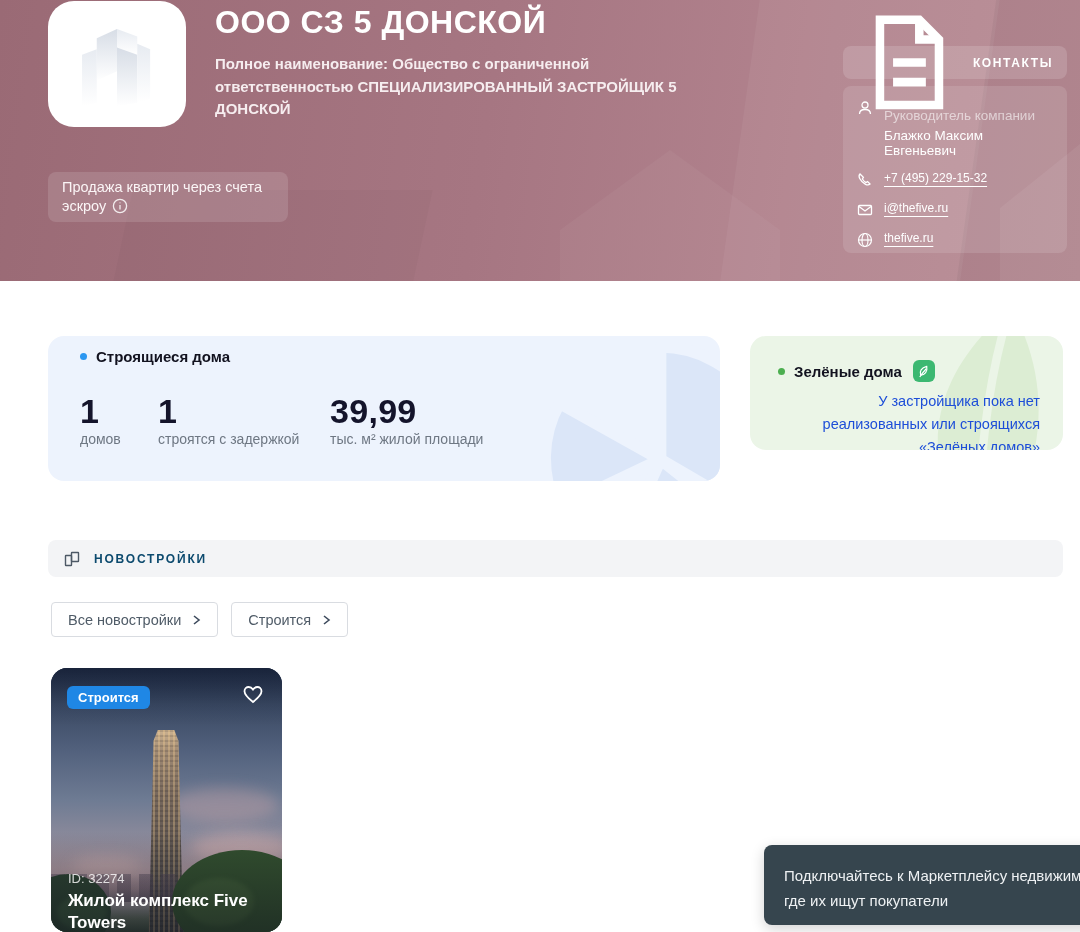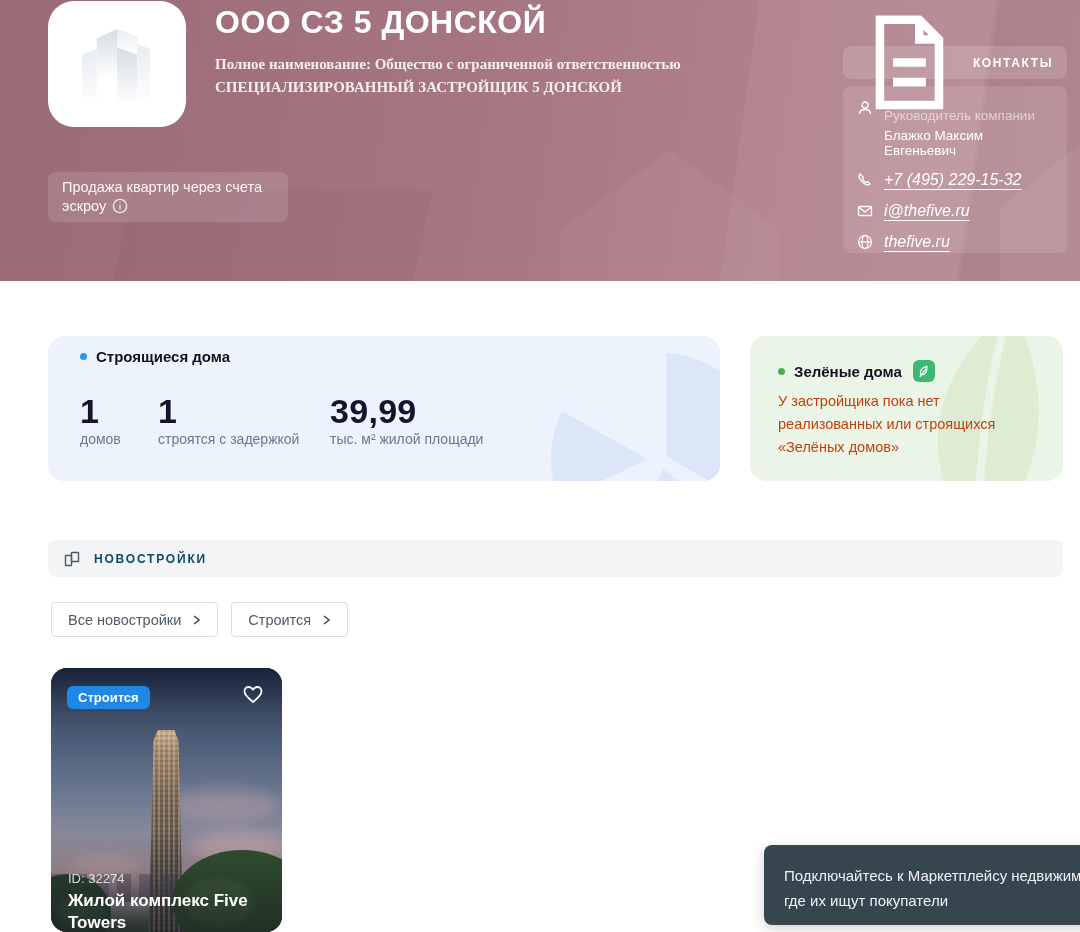--- a/index.html
+++ b/index.html
@@ -29,21 +29,21 @@
     display:flex; align-items:center; justify-content:center;
   }
   .logo-box svg { width:92px; height:92px; }
 
   .company-title {
     position:absolute; left:215px; top:4px;
     font-size:32px; font-weight:800; color:#ffffff; letter-spacing:.5px;
   }
   .company-fullname {
     position:absolute; left:215px; top:53px; width:500px;
-    font-size:15px; font-weight:700; line-height:1.5; color:#f6edef;font-family:Liberation Serif, serif;
+    font-size:15px; font-weight:700; line-height:1.5; color:#f6edef;
   }
 
   .tags { position:absolute; left:48px; top:172px; display:flex; flex-direction:column; gap:7px; }
   .tag {
     position:relative; background:rgba(255,255,255,.13); border-radius:8px;
     color:#fbf5f6; font-size:14.5px; line-height:19px;
     padding:6px 14px 6px 14px; width:max-content; max-width:240px;
     display:block;
   }
   .tag.warning::before {
@@ -64,51 +64,51 @@
     position:absolute; left:843px; top:86px; width:224px; height:167px;
     background:rgba(255,255,255,.12); border-radius:8px;
     padding:13px 14px; color:#fff;
   }
   .c-row { display:flex; gap:11px; align-items:flex-start; }
   .c-row + .c-row { margin-top:13px; }
   .c-row .c-icon { flex:0 0 16px; margin-top:1px; }
   .c-icon svg { width:16px; height:16px; display:block; }
   .c-label { color:rgba(255,255,255,.58); font-size:13.5px;margin-top:9px; }
   .c-name  { color:#ffffff; font-size:13.5px; margin-top:5px; }
-  a.c-link { color:#ffffff; font-size:16px; text-decoration:underline; text-underline-offset:4px; text-decoration-thickness:1px;font-style:italic; }
+  a.c-link { color:#ffffff; font-size:12px; text-decoration:underline; text-underline-offset:4px; text-decoration-thickness:1px; }
 
   
   .stats-card {
     position:absolute; left:48px; top:336px; width:672px; height:145px;
     background:#edf3fd; border-radius:16px; overflow:hidden;
   }
   .pie-deco { position:absolute; right:-58px; top:6px; width:235px; height:235px; }
   .card-head { position:absolute; left:32px; top:12px; display:flex; align-items:center; gap:9px; }
   .dot { width:7px; height:7px; border-radius:50%; }
   .dot-blue { background:#2b97f1; }
   .dot-green { background:#4caf50; }
   .card-head-label { font-size:15px; font-weight:800; color:#12121f; }
   .stats-row { position:absolute; left:32px; top:56px; display:flex; }
   .stat { display:flex; flex-direction:column; }
   .stat-value { font-size:34px; font-weight:800; color:#14142b; letter-spacing:.3px; }
   .stat-label { font-size:14px; color:#6e7783; }
   .w1{width:78px;} .w2{width:172px;} .w3{width:90px;}
 
   .green-card {
-    position:absolute; left:750px; top:336px; width:313px; height:145px;
-    background:#ebf5e7; border-radius:16px; overflow:hidden;
+    position:absolute; left:750px; top:336px; width:313px; height:114px;
+    background:#ebf5e7; border-radius:16px; overflow:hidden;text-align:right;
   }
   .leaf-deco { position:absolute; right:-28px; top:-32px; width:210px; height:230px; }
   .green-head { position:absolute; left:28px; top:24px; display:flex; align-items:center; gap:9px; }
   .green-badge {
     width:22px; height:22px; border-radius:6px; background:#3cb871;
     display:flex; align-items:center; justify-content:center; margin-left:2px;
   }
   .green-badge svg { width:13px; height:13px; }
-  .green-text { position:absolute; left:28px; top:54px; width:262px; font-size:14.5px; line-height:1.6; color:#c2410c; }
+  .green-text { position:absolute; left:28px; top:54px; width:262px; font-size:14.5px; line-height:1.6; color:#1d4ed8; }
 
   
   .section-bar {
     position:absolute; left:48px; top:540px; width:1015px; height:37px;
     background:#f3f4f6; border-radius:8px;
     display:flex; align-items:center; gap:13px; padding:0 15px;
   }
   .section-bar svg { width:18px; height:18px; }
   .section-label { font-size:12px; font-weight:800; letter-spacing:1.8px; color:#0c4a6e; }
 

